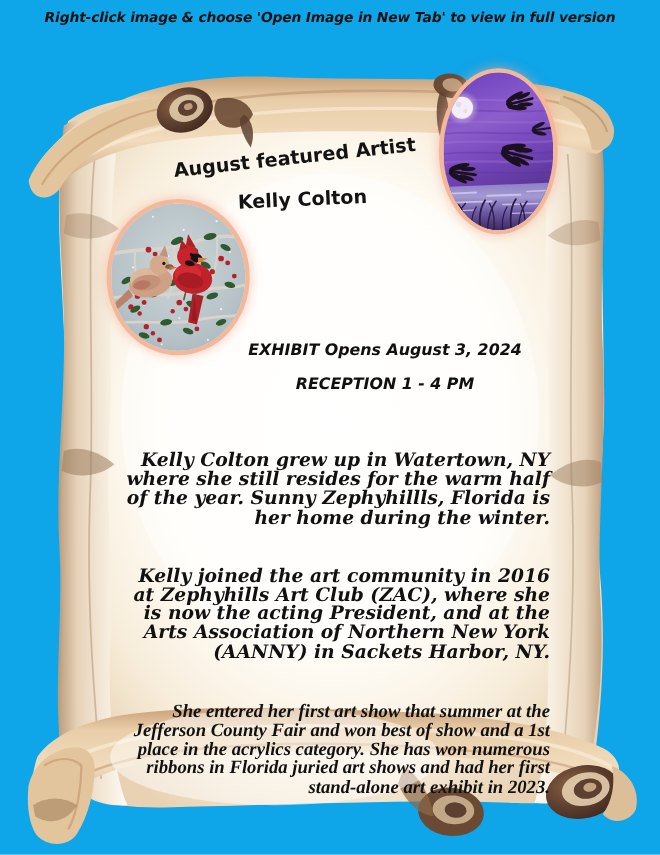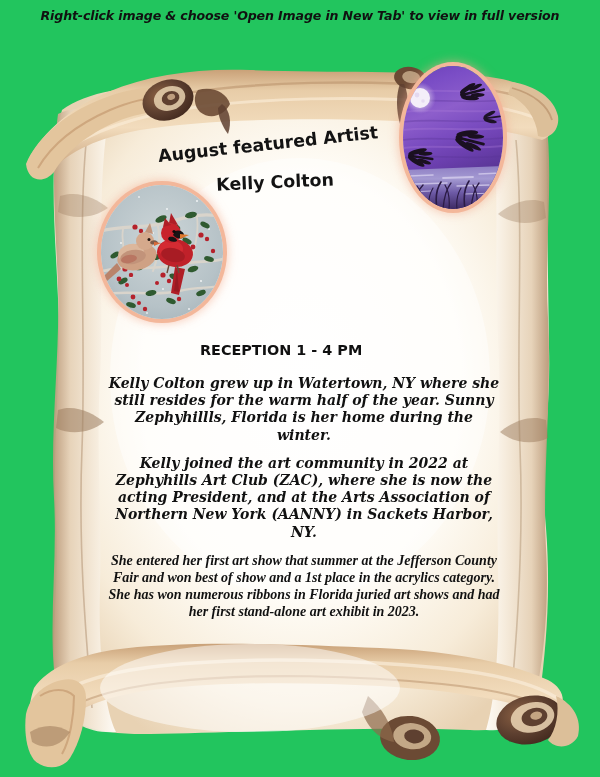--- a/index.html
+++ b/index.html
@@ -10,21 +10,21 @@
     background: #ffffff;
     font-family: "Liberation Sans", sans-serif;
     overflow: hidden;
     position: relative;
   }
 
   #poster {
     position: relative;
     width: 600px;
     height: 777px;
-    background: #22c55e;
+    background: #0ea5e9;
   }
 
   
   .banner {
     position: absolute;
     top: 8px;
     left: 0;
     width: 600px;
     text-align: center;
     font-family: "DejaVu Sans", sans-serif;
@@ -97,42 +97,45 @@
     font-weight: bold;
     font-size: 14.4px;
     color: #101010;
     white-space: nowrap;
   }
   .reception-line {
     position: absolute;
     left: 200px;
     top: 294px;
     width: 300px;
+    text-align: center;
     font-family: "DejaVu Sans", sans-serif;
+    font-style: italic;
     font-weight: bold;
     font-size: 14.4px;
     color: #101010;
     white-space: nowrap;
   }
 
   .body-text {
     position: absolute;
     left: 108px;
     top: 327px;
     width: 392px;
   }
   .body-text p {
     font-family: "DejaVu Serif", serif;
     font-style: italic;
     font-weight: bold;
-    font-size: 14px;
+    font-size: 17px;
     line-height: 17.2px;
     color: #111111;
     margin-bottom: 11px;
-    text-align: center;
+    text-align: right;
+    margin-top: 36px;
   }
   .body-text p:last-child { margin-bottom: 0; font-family: Liberation Serif, serif; }
 
   
   .art {
     position: absolute;
     border-radius: 50%;
     overflow: hidden;
   }
   .art-frame {
@@ -568,23 +571,24 @@
       </g>
     </svg>
   </div>
 
   <div class="content">
 
     <div class="title-main">August featured Artist</div>
 
     <div class="title-sub">Kelly Colton</div>
 
+    <div class="exhibit-line">EXHIBIT Opens August 3, 2024</div>
 
     <div class="reception-line">RECEPTION 1 - 4 PM</div>
 
     <div class="body-text">
       <p>Kelly Colton grew up in Watertown, NY where she still resides for the warm half of the year. Sunny Zephyhillls, Florida is her home during the winter.</p>
-      <p>Kelly joined the art community in 2022 at Zephyhills Art Club (ZAC), where she is now the acting President, and at the Arts Association of Northern New York (AANNY) in Sackets Harbor, NY.</p>
+      <p>Kelly joined the art community in 2016 at Zephyhills Art Club (ZAC), where she is now the acting President, and at the Arts Association of Northern New York (AANNY) in Sackets Harbor, NY.</p>
       <p>She entered her first art show that summer at the Jefferson County Fair and won best of show and a 1st place in the acrylics category. She has won numerous ribbons in Florida juried art shows and had her first stand-alone art exhibit in 2023.</p>
     </div>
 
   </div>
 </div>
 
 </body></html>

